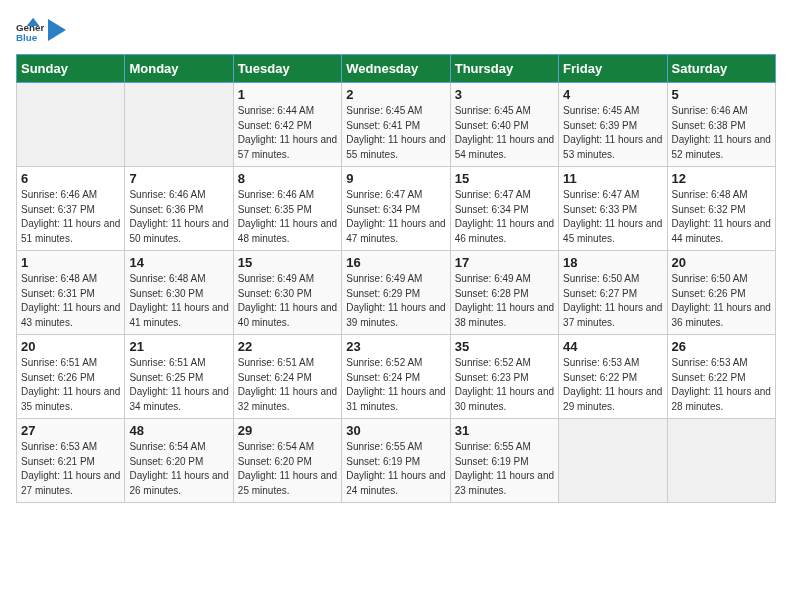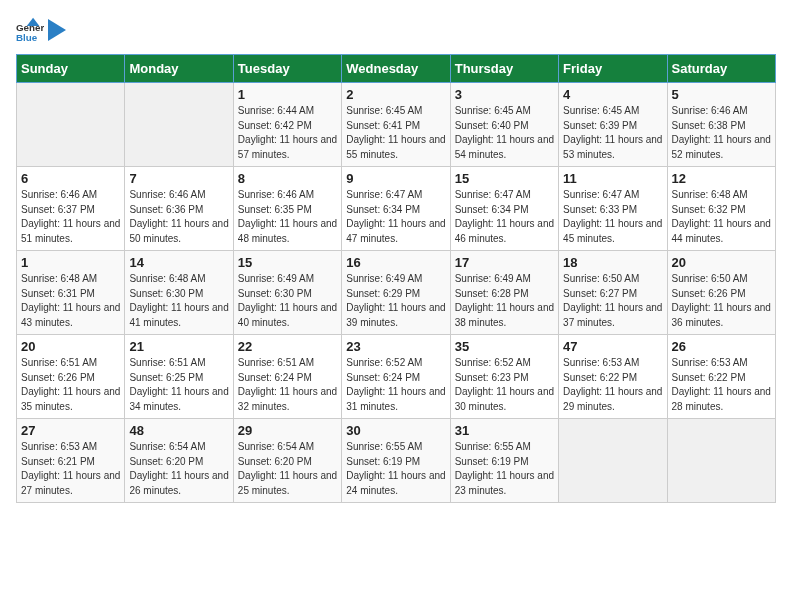--- a/index.html
+++ b/index.html
@@ -280,21 +280,21 @@
 Sunset: 6:24 PM
 Daylight: 11 hours and 31 minutes.</div>
         </td>
         <td>
           <span class="day-number">35</span>
           <div class="day-info" style="white-space: pre-line;">Sunrise: 6:52 AM
 Sunset: 6:23 PM
 Daylight: 11 hours and 30 minutes.</div>
         </td>
         <td>
-          <span class="day-number">47</span>
+          <span class="day-number">44</span>
           <div class="day-info" style="white-space: pre-line;">Sunrise: 6:53 AM
 Sunset: 6:22 PM
 Daylight: 11 hours and 29 minutes.</div>
         </td>
         <td>
           <span class="day-number">26</span>
           <div class="day-info" style="white-space: pre-line;">Sunrise: 6:53 AM
 Sunset: 6:22 PM
 Daylight: 11 hours and 28 minutes.</div>
         </td>

